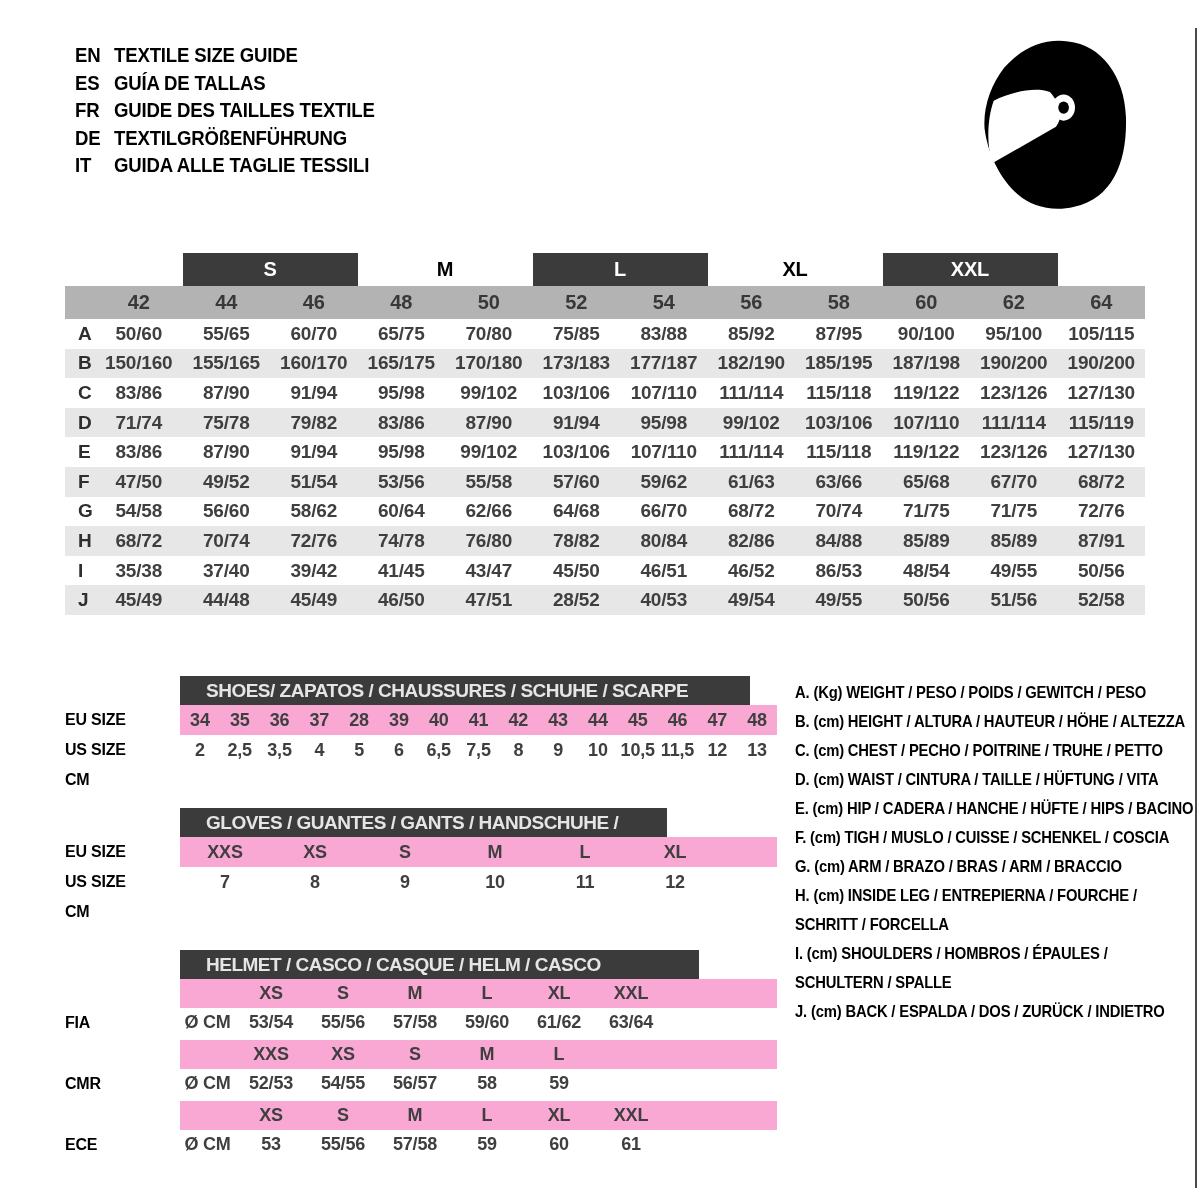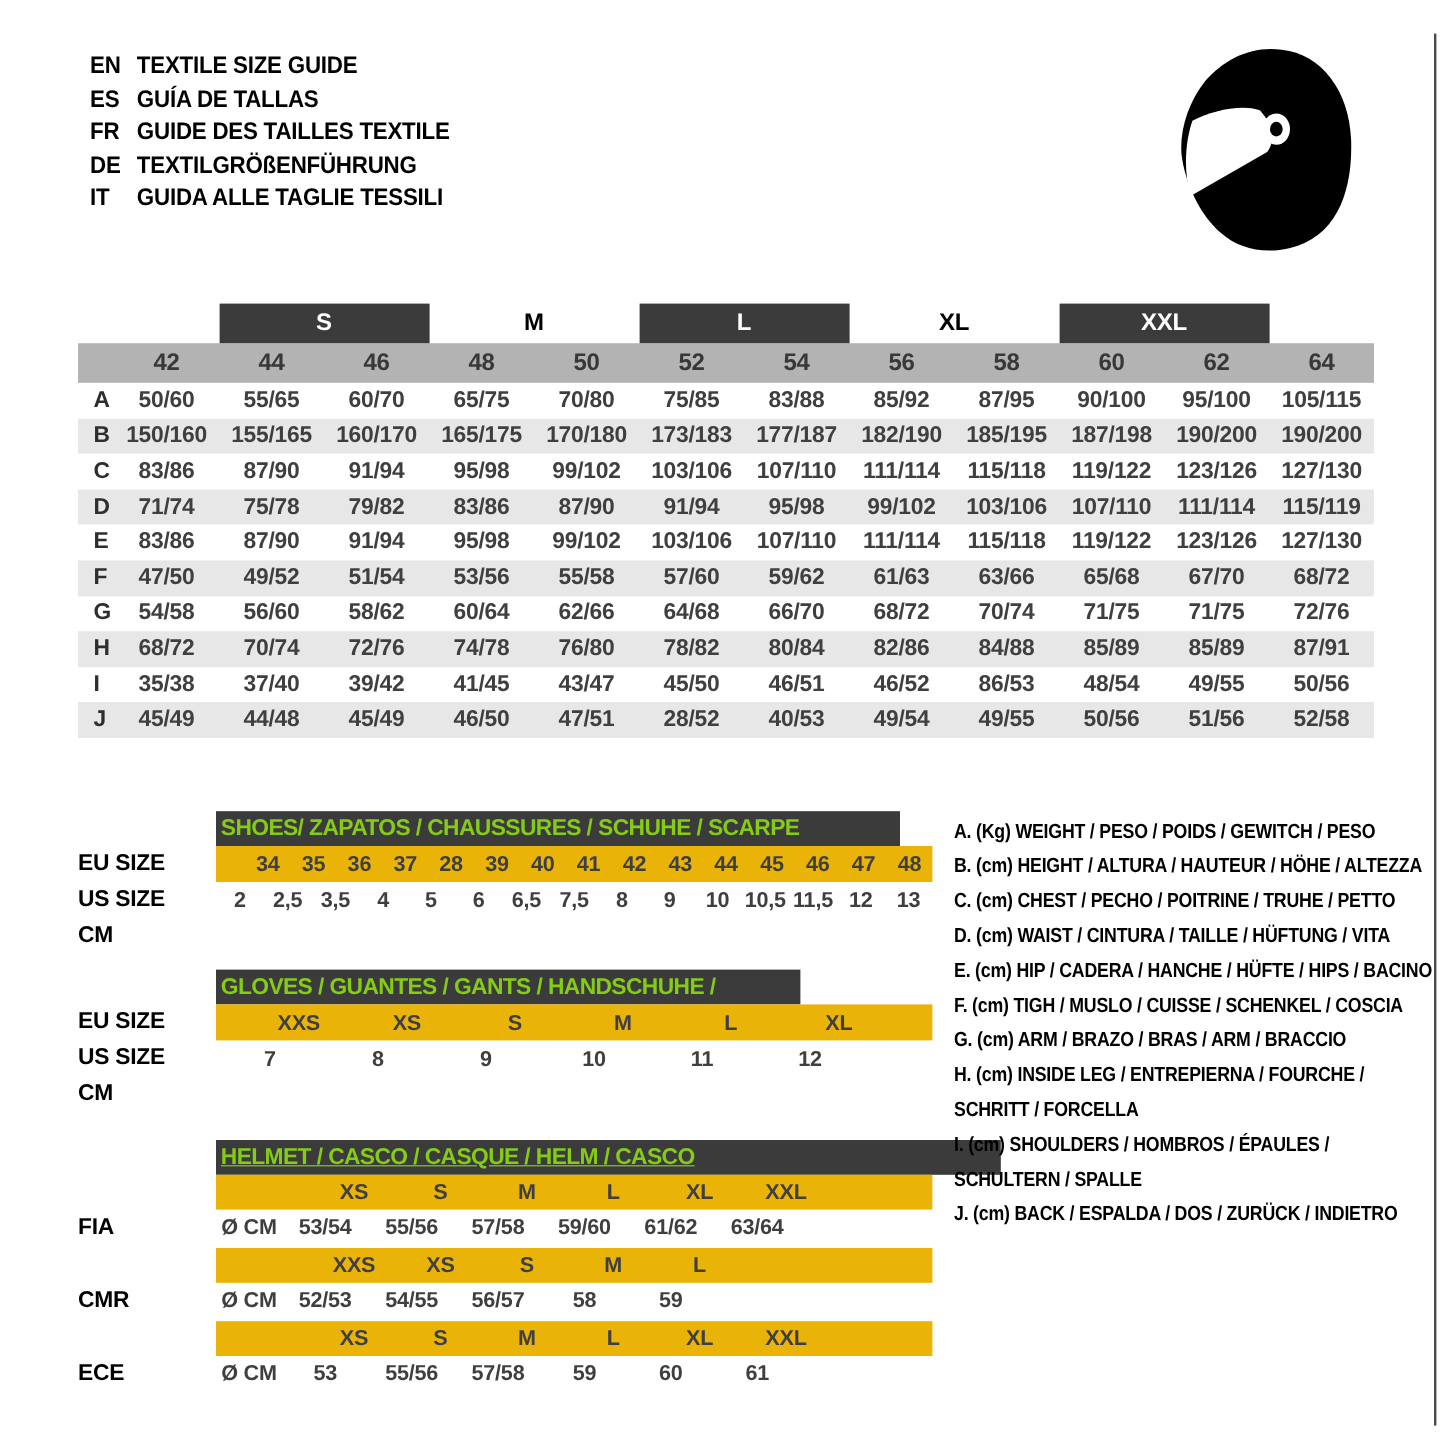--- a/index.html
+++ b/index.html
@@ -32,33 +32,33 @@
   .group-cell.dark { background:#3b3b3b; color:#fff; }
   .size-row { height:33px; background:#b3b3b3; }
   .size-row .cell { display:flex; align-items:center; justify-content:center; font-size:20px; color:#383838; }
   .data-row { height:29.6px; }
   .data-row.shaded { background:#e7e7e7; }
   .data-row .lbl { display:flex; align-items:center; padding-left:13px; font-size:19px; color:#2e2e2e; }
   .data-row .cell { display:flex; align-items:center; justify-content:center; font-size:19px; color:#3f3f3f; }
 
   
   .bottom-left { position:absolute; left:65px; top:676px; width:712px; }
-  .bar { background:#3b3b3b; color:#84cc16; font-size:19px; height:29px; line-height:29px;
-         padding-left:4px; margin-left:115px; letter-spacing:-0.5px; }
+  .bar { background:#3b3b3b; color:#e5e5e5; font-size:19px; height:29px; line-height:29px;
+         padding-left:26px; margin-left:115px; letter-spacing:-0.5px; }
   .bar.shoes-bar  { width:570px; }
   .bar.gloves-bar { width:487px; }
-  .bar.helm-bar   { width:654px;text-decoration:underline; }
+  .bar.helm-bar   { width:519px; }
   .bar.gloves-bar { margin-top:13px; }
   .bar.helm-bar   { margin-top:23px; }
   .srow { display:flex; height:30px; }
   .srow.h29 { height:29px; }
   .srow.gap3 { margin-top:3px; }
-  .slabel { width:115px; flex:0 0 115px; display:flex; align-items:center; font-size:19px; }
+  .slabel { width:115px; flex:0 0 115px; display:flex; align-items:center; font-size:16px; }
   .svals { flex:1; display:grid; }
-  .svals.shaded { background:#eab308;padding-left:24px; }
+  .svals.shaded { background:#f9a8d4; }
   .grid15 { grid-template-columns:repeat(15,1fr); }
   .grid6  { grid-template-columns:repeat(6,90px) 1fr; }
   .gridH  { grid-template-columns:55px repeat(6,72px) 1fr; }
   .svals .cell { display:flex; align-items:center; justify-content:center; font-size:18px; color:#3f3f3f; }
 
   
   .legend { position:absolute; left:795px; top:678px; width:460px; font-size:17px; line-height:29px;
             transform:scaleX(0.87); transform-origin:left top; }
   .legend-item { }
 </style>

